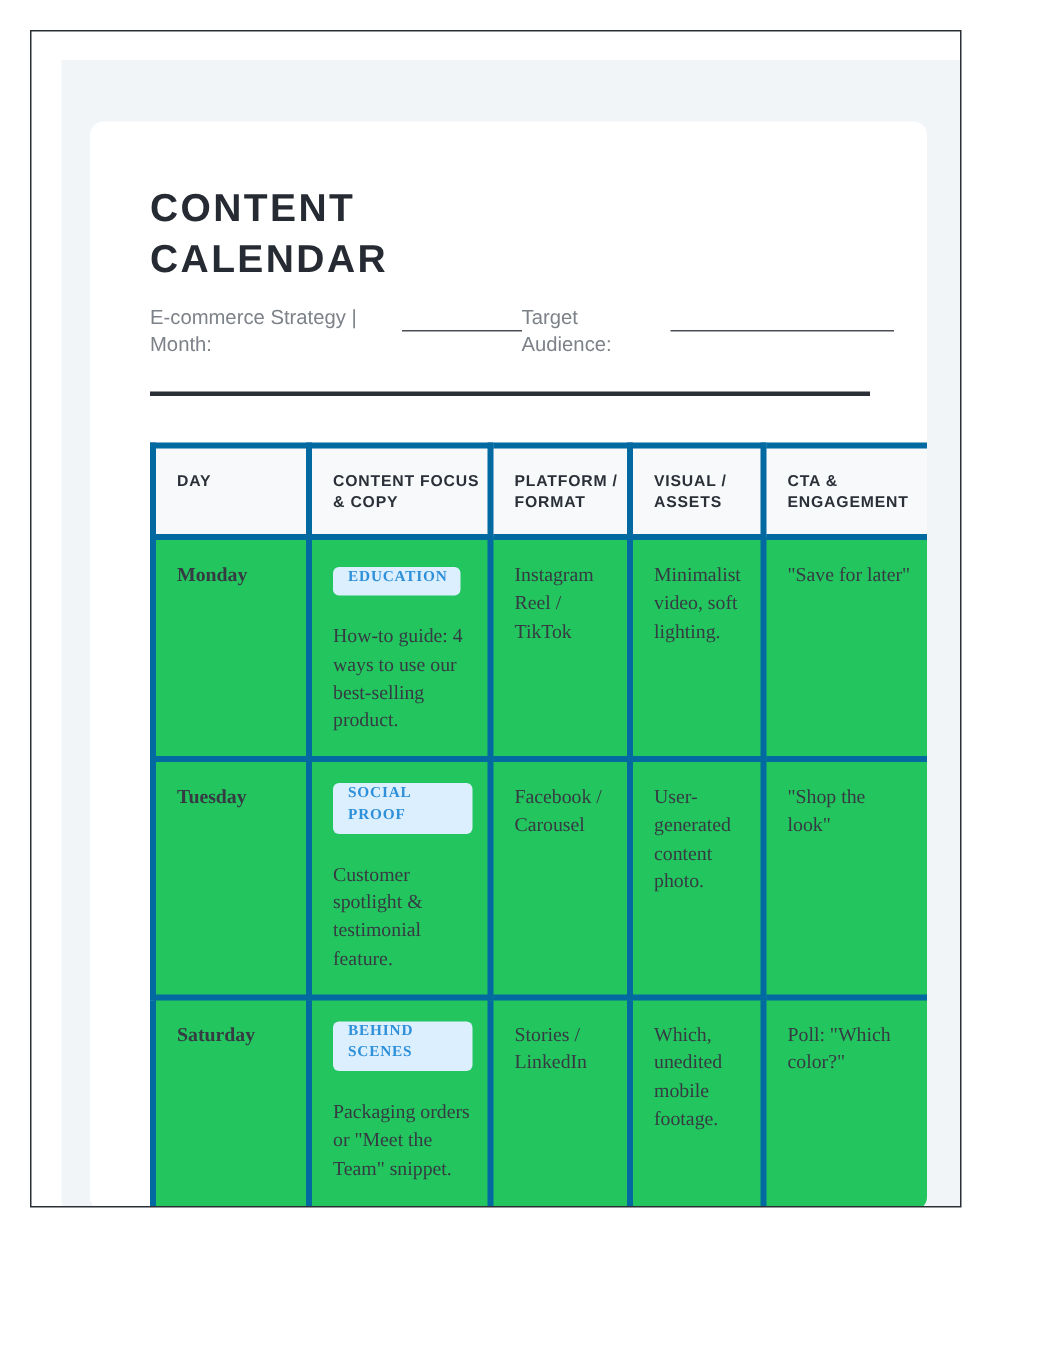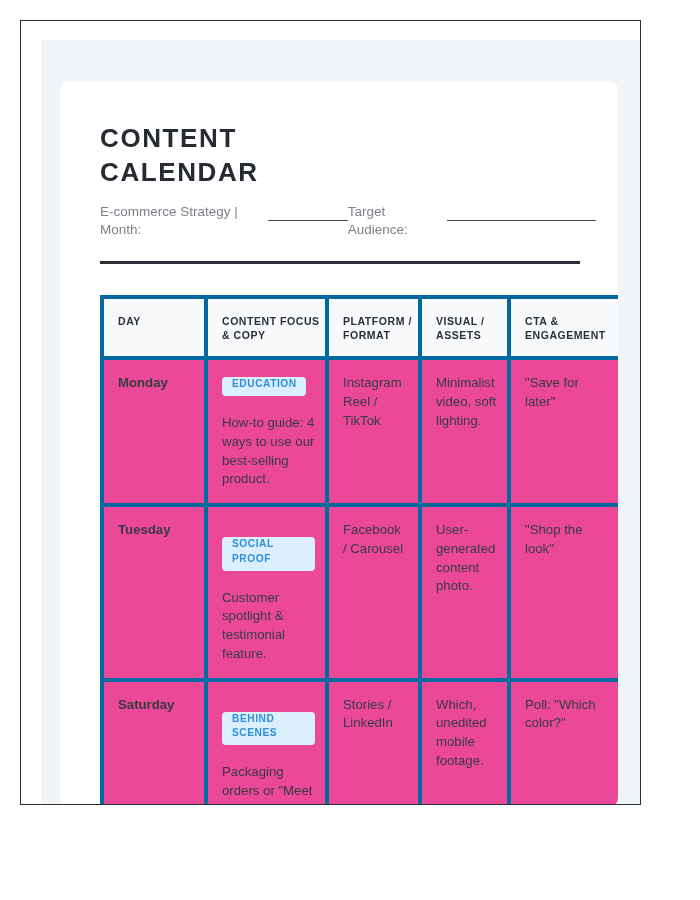--- a/index.html
+++ b/index.html
@@ -109,21 +109,22 @@
     letter-spacing: 0.55px;
     color: #2b3038;
     line-height: 1.35;
     text-transform: uppercase;
   }
   #content-table tbody td {
     padding: 14px 10px 14px 14px;
     font-size: 13.2px;
     color: #363b43;
     line-height: 1.42;
-    background: #ec4899;
+    background: #22c55e;
+    font-family: Liberation Serif, serif;
   }
   td.day-cell {
     font-weight: bold;
     color: #22262d;
     font-size: 13.2px;
   }
 
   
   col.c-day      { width: 104px; }
   col.c-focus    { width: 121px; }
@@ -140,21 +141,21 @@
     background: #dcefff;
     color: #2e90d9;
     font-size: 10.2px;
     font-weight: bold;
     letter-spacing: 0.55px;
     line-height: 1.45;
     padding: 0 9px 4px 10px;
     border-radius: 4px;
     text-transform: uppercase;
   }
-  .badge.wide { display: block; margin-top: 16px; }
+  .badge.wide { display: block; }
 
   .copy-text { margin-top: 18px; }
 </style>
 </head>
 <body>
 
 <div id="browser-frame">
   <div id="page-backdrop"></div>
 
   <div id="document-card">

